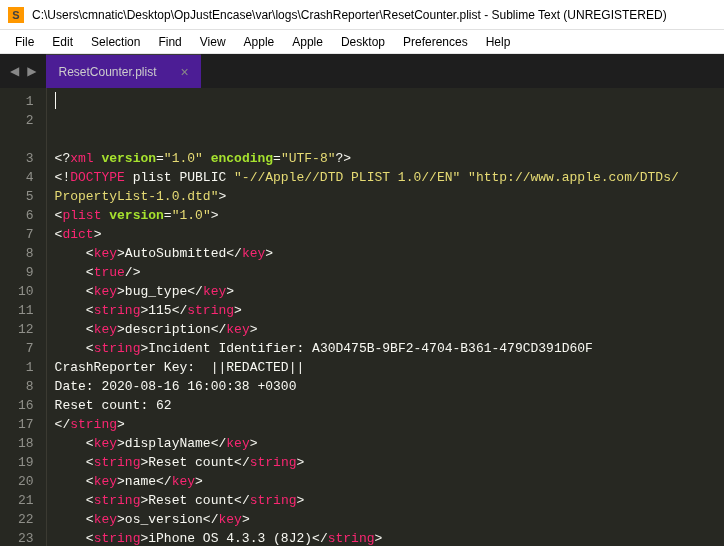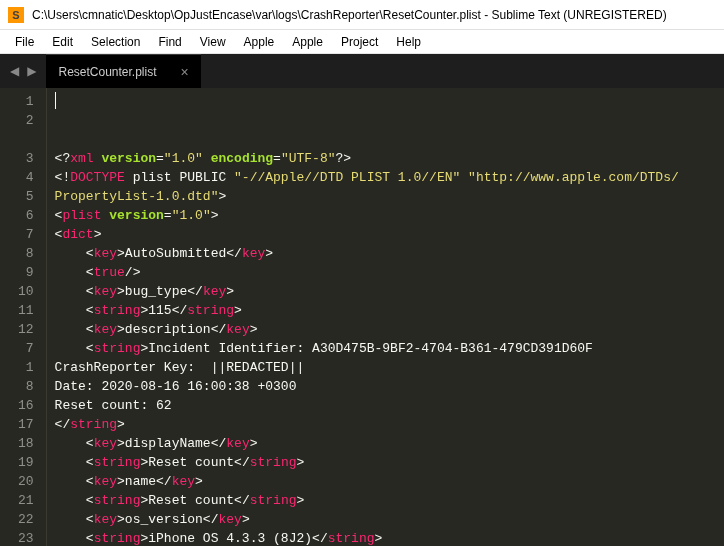--- a/index.html
+++ b/index.html
@@ -60,21 +60,21 @@
   align-items: center;
   padding: 0 10px;
   gap: 8px;
 }
 .arrow {
   color: #888;
   font-size: 12px;
   cursor: pointer;
 }
 .tab {
-  background: #000000;
+  background: #4c1d95;
   display: flex;
   align-items: center;
   padding: 0 12px;
   gap: 24px;
   font-size: 12px;
   color: #ccc;
   border-top: 1px solid #3a3a3a;
   min-width: 140px;
 }
 .tab .close {
@@ -127,21 +127,22 @@
 </div>
 
 <div class="menu-bar" id="menu-bar">
     <div class="menu-item">File</div>
     <div class="menu-item">Edit</div>
     <div class="menu-item">Selection</div>
     <div class="menu-item">Find</div>
     <div class="menu-item">View</div>
     <div class="menu-item">Apple</div>
     <div class="menu-item">Apple</div>
-    <div class="menu-item">Project</div>
+    <div class="menu-item">Desktop</div>
+    <div class="menu-item">Preferences</div>
     <div class="menu-item">Help</div>
   </div>
 
 <div class="tab-bar">
   <div class="nav-arrows">
     <span class="arrow">◀</span>
     <span class="arrow">▶</span>
   </div>
   <div class="tab">
     <span>ResetCounter.plist</span>

